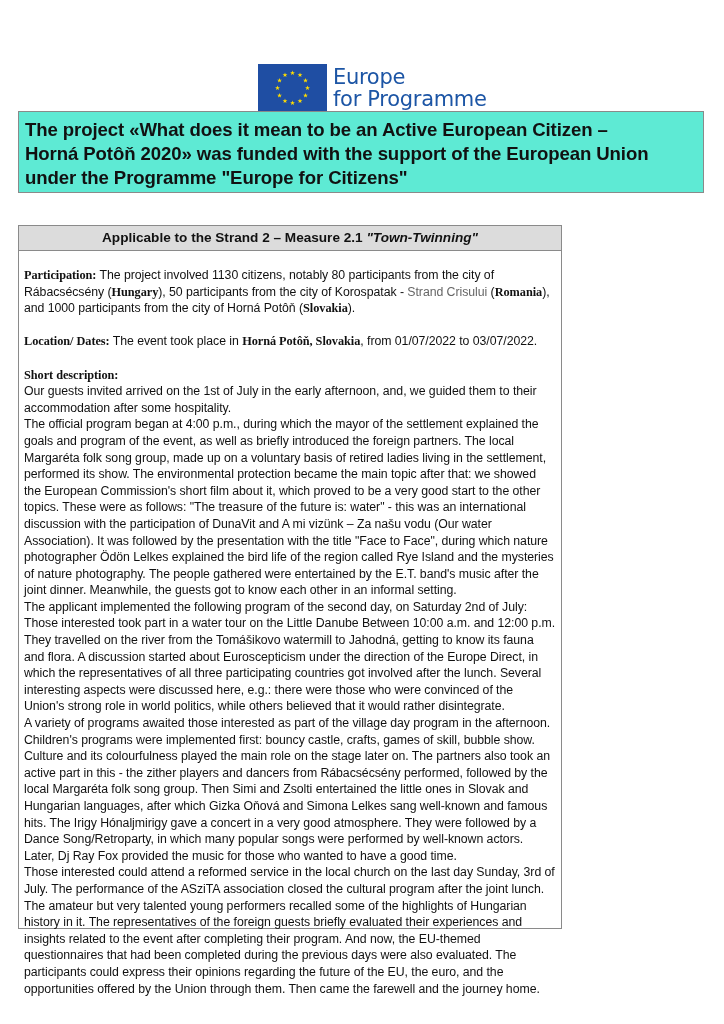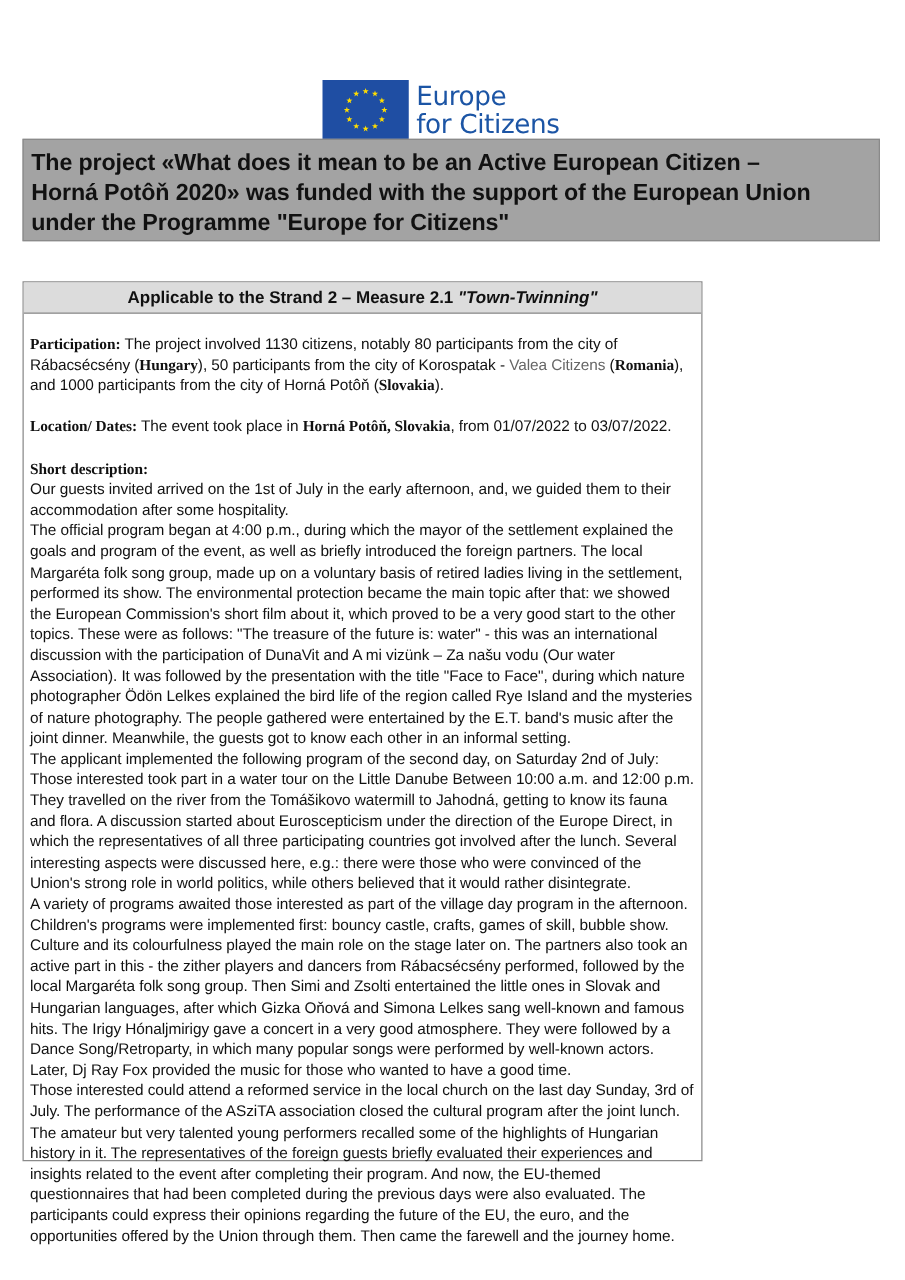--- a/index.html
+++ b/index.html
@@ -3,21 +3,21 @@
 <meta charset="utf-8">
 <style>
   html, body { margin:0; padding:0; background:#ffffff; }
   body { width:724px; height:1024px; position:relative; overflow:hidden;
          font-family:"Liberation Sans", sans-serif; color:#111; }
   .logo { position:absolute; left:258px; top:23px; height:49px; display:flex; align-items:center;margin-top:40px; }
   .flag { width:69px; height:48px; background:#1f4ea3; position:relative; }
   .flag svg { position:absolute; left:0; top:0; }
   .logo-text { margin-left:6px; color:#1c55a5; font-size:21px; line-height:22px; font-family:"DejaVu Sans", sans-serif; letter-spacing:-0.3px; }
   .title-box { position:absolute; left:18px; top:111px; width:686px; height:82px;
-               background:#a3a3a3; border:1px solid #8a8a8a; box-sizing:border-box;
+               background:#5eead4; border:1px solid #8a8a8a; box-sizing:border-box;
                padding:6px 6px 0 6px; }
   .title-box p { margin:0; font-weight:bold; font-size:18.6px; line-height:24px; color:#111; letter-spacing:-0.1px; }
   .main-box { position:absolute; left:18px; top:225px; width:544px; height:704px;
               border:1px solid #8a8a8a; box-sizing:border-box; }
   .main-head { height:24px; background:#dcdcdc; border-bottom:1px solid #8a8a8a;
                text-align:center; font-weight:bold; font-size:13.6px; line-height:24px; }
   .main-head i { font-style:italic; }
   .content { padding:16px 5px 0 5px; font-size:12.3px; line-height:16.6px; letter-spacing:-0.05px; }
   .content p { margin:0; }
   .gap { height:16.6px; }
@@ -39,36 +39,36 @@
         <polygon points="34.50,36.40 35.12,38.15 36.97,38.20 35.50,39.32 36.03,41.10 34.50,40.05 32.97,41.10 33.50,39.32 32.03,38.20 33.88,38.15" fill="#ffdd00"></polygon>
         <polygon points="27.00,34.39 27.62,36.14 29.47,36.19 28.00,37.31 28.53,39.09 27.00,38.04 25.47,39.09 26.00,37.31 24.53,36.19 26.38,36.14" fill="#ffdd00"></polygon>
         <polygon points="21.51,28.90 22.13,30.65 23.98,30.70 22.51,31.82 23.04,33.60 21.51,32.55 19.98,33.60 20.51,31.82 19.04,30.70 20.89,30.65" fill="#ffdd00"></polygon>
         <polygon points="19.50,21.40 20.12,23.15 21.97,23.20 20.50,24.32 21.03,26.10 19.50,25.05 17.97,26.10 18.50,24.32 17.03,23.20 18.88,23.15" fill="#ffdd00"></polygon>
         <polygon points="21.51,13.90 22.13,15.65 23.98,15.70 22.51,16.82 23.04,18.60 21.51,17.55 19.98,18.60 20.51,16.82 19.04,15.70 20.89,15.65" fill="#ffdd00"></polygon>
         <polygon points="27.00,8.41 27.62,10.16 29.47,10.21 28.00,11.33 28.53,13.11 27.00,12.06 25.47,13.11 26.00,11.33 24.53,10.21 26.38,10.16" fill="#ffdd00"></polygon>
       </svg>
   </div>
   <div class="logo-text" style="color: rgb(28, 85, 165);">
     <div>Europe</div>
-    <div>for Citizens</div>
+    <div>for Programme</div>
   </div>
 </div>
 
 <div class="title-box">
   <p>The project «What does it mean to be an  Active European Citizen –</p>
   <p>Horná Potôň 2020» was funded with the support of the European Union</p>
   <p>under the Programme "Europe for Citizens"</p>
 </div>
 
 <div class="main-box">
   <div class="main-head">
     <span>Applicable to the Strand 2 – Measure 2.1 </span><i>"Town-Twinning"</i>
   </div>
   <div class="content">
-    <p><b>Participation:</b><span> The project involved 1130 citizens, notably 80 participants from the city of Rábacsécsény (</span><b>Hungary</b><span>), 50 participants from the city of Korospatak - </span><span class="grey">Valea Citizens</span><span> (</span><b>Romania</b><span>), and 1000 participants from the city of Horná Potôň (</span><b>Slovakia</b><span>).</span></p>
+    <p><b>Participation:</b><span> The project involved 1130 citizens, notably 80 participants from the city of Rábacsécsény (</span><b>Hungary</b><span>), 50 participants from the city of Korospatak - </span><span class="grey">Strand Crisului</span><span> (</span><b>Romania</b><span>), and 1000 participants from the city of Horná Potôň (</span><b>Slovakia</b><span>).</span></p>
     <div class="gap"></div>
     <p><b>Location/ Dates:</b><span> The event took place in </span><b>Horná Potôň, Slovakia</b><span>, from 01/07/2022 to 03/07/2022.</span></p>
     <div class="gap"></div>
     <p><b>Short description:</b></p>
     <p>Our guests invited arrived on the 1st of July in the early afternoon, and, we guided them to their accommodation after some hospitality.</p>
     <p>The official program began at 4:00 p.m., during which the mayor of the settlement explained the goals and program of the event, as well as briefly introduced the foreign partners. The local Margaréta folk song group, made up on a voluntary basis of retired ladies living in the settlement, performed its show. The environmental protection became the main topic after that: we showed the European Commission's short film about it, which proved to be a very good start to the other topics. These were as follows: "The treasure of the future is: water" - this was an international discussion with the participation of DunaVit and A mi vizünk – Za našu vodu (Our water Association). It was followed by the presentation with the title "Face to Face", during which nature photographer Ödön Lelkes explained the bird life of the region called Rye Island and the mysteries of nature photography. The people gathered were entertained by the E.T. band's music after the joint dinner. Meanwhile, the guests got to know each other in an informal setting.</p>
     <p>The applicant implemented the following program of the second day, on Saturday 2nd of July:</p>
     <p>Those interested took part in a water tour on the Little Danube Between 10:00 a.m. and 12:00 p.m. They travelled on the river from the Tomášikovo watermill to Jahodná, getting to know its fauna and flora. A discussion started about Euroscepticism under the direction of the Europe Direct, in which the representatives of all three participating countries got involved after the lunch. Several interesting aspects were discussed here, e.g.: there were those who were convinced of the Union's strong role in world politics, while others believed that it would rather disintegrate.</p>
     <p>A variety of programs awaited those interested as part of the village day program in the afternoon.</p>
     <p>Children's programs were implemented first: bouncy castle, crafts, games of skill, bubble show. Culture and its colourfulness played the main role on the stage later on. The partners also took an active part in this - the zither players and dancers from Rábacsécsény performed, followed by the local Margaréta folk song group. Then Simi and Zsolti entertained the little ones in Slovak and Hungarian languages, after which Gizka Oňová and Simona Lelkes sang well-known and famous hits. The Irigy Hónaljmirigy gave a concert in a very good atmosphere. They were followed by a Dance Song/Retroparty, in which many popular songs were performed by well-known actors. Later, Dj Ray Fox provided the music for those who wanted to have a good time.</p>

